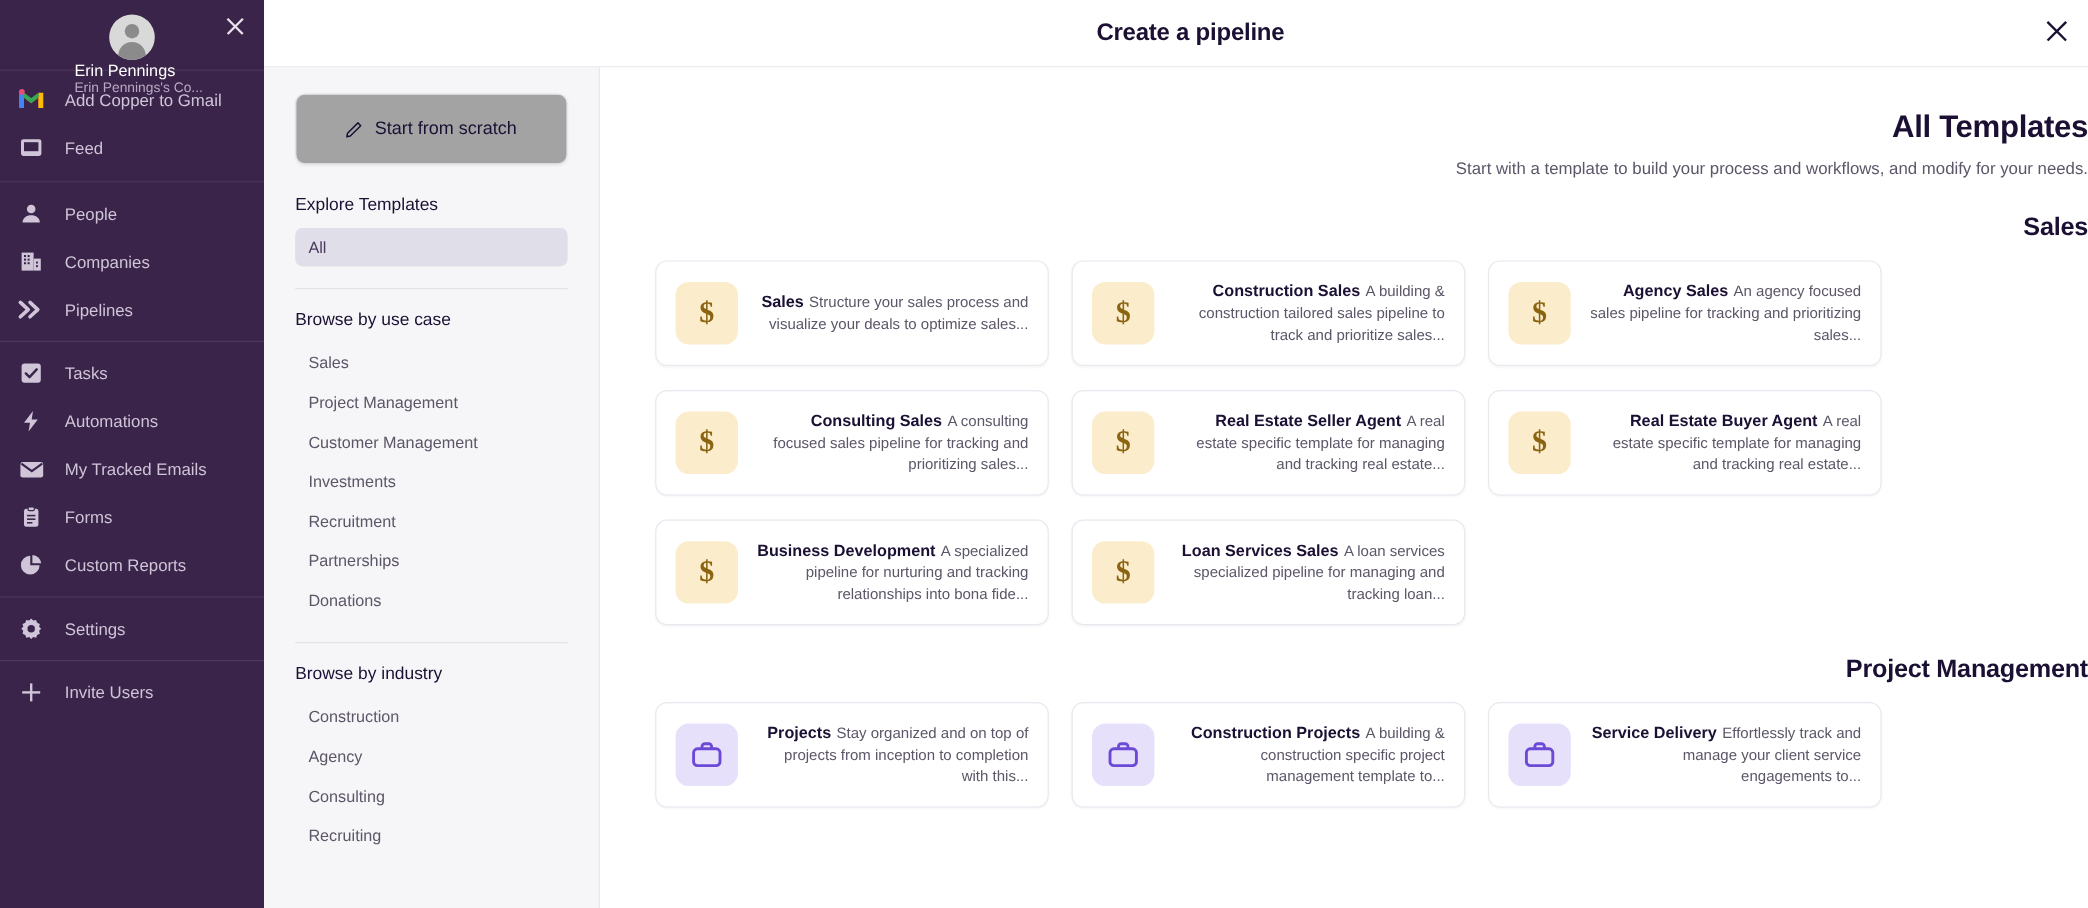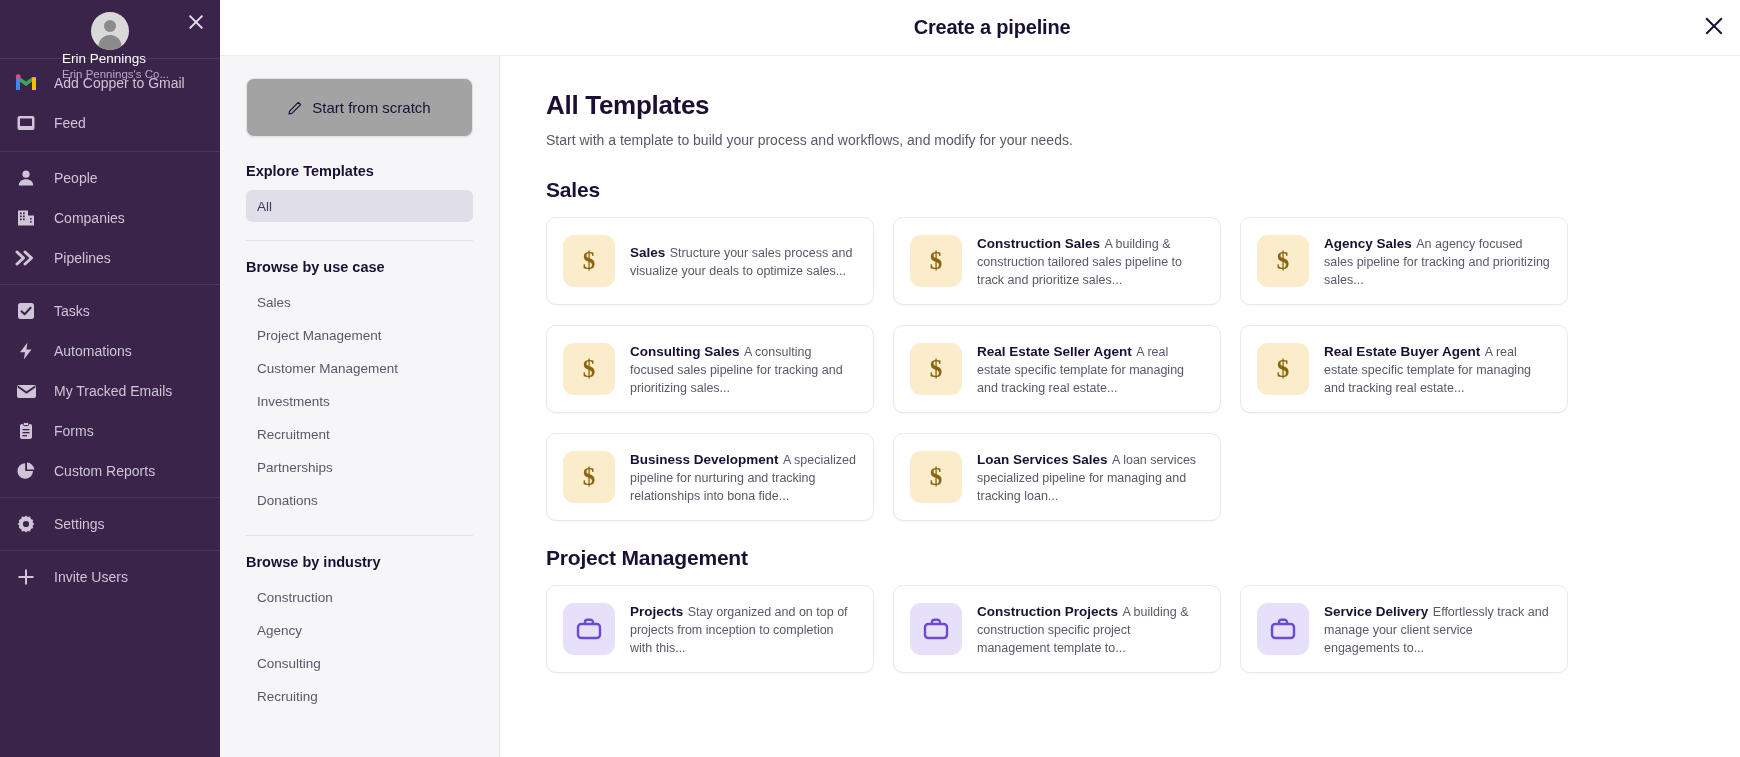--- a/index.html
+++ b/index.html
@@ -115,21 +115,21 @@
   .scratch-btn {
     display: flex; align-items: center; justify-content: center;
     height: 59px; background: #a3a3a3;
     border: 1px solid #e2e2e9; border-radius: 8px;
     box-shadow: 0 1px 2px rgba(16,12,40,0.06);
     font-size: 15px; font-weight: normal; color: #1b1033;
     cursor: pointer; margin-bottom: 26px;
   }
   .pencil-ico { margin-right: 9px; display: flex; }
   .nav-heading {
-    font-size: 14.5px; font-weight: bold; color: #1b1033;
+    font-size: 14.5px; font-weight: normal; color: #1b1033;
     margin-bottom: 11px;
   }
   .nav-pill {
     height: 32px; display: flex; align-items: center;
     padding-left: 11px; border-radius: 6px;
     background: #e0dee8; color: #4b3a5e; font-size: 13.5px;
     cursor: pointer;
   }
   .nav-divider { height: 1px; background: #e2e2e9; margin: 18px 0 18px 0; }
   .nav-link {
@@ -138,20 +138,21 @@
     cursor: pointer; border-radius: 6px;
   }
   .nav-sub { margin-top: 2px; }
 
   
   .tpl-main {
     flex: 1 1 auto; min-width: 0;
     padding: 34px 0 0 46px;
     overflow: hidden;
     background: #ffffff;
+    text-align: right;
   }
   .main-title {
     font-size: 26px; font-weight: bold; color: #1b1033;
     letter-spacing: -0.3px; margin-bottom: 11px;
   }
   .main-sub { font-size: 14px; color: #5c5668; margin-bottom: 30px; }
   .section-title {
     font-size: 21px; font-weight: bold; color: #1b1033;
     letter-spacing: -0.2px; margin-bottom: 15px;
   }

